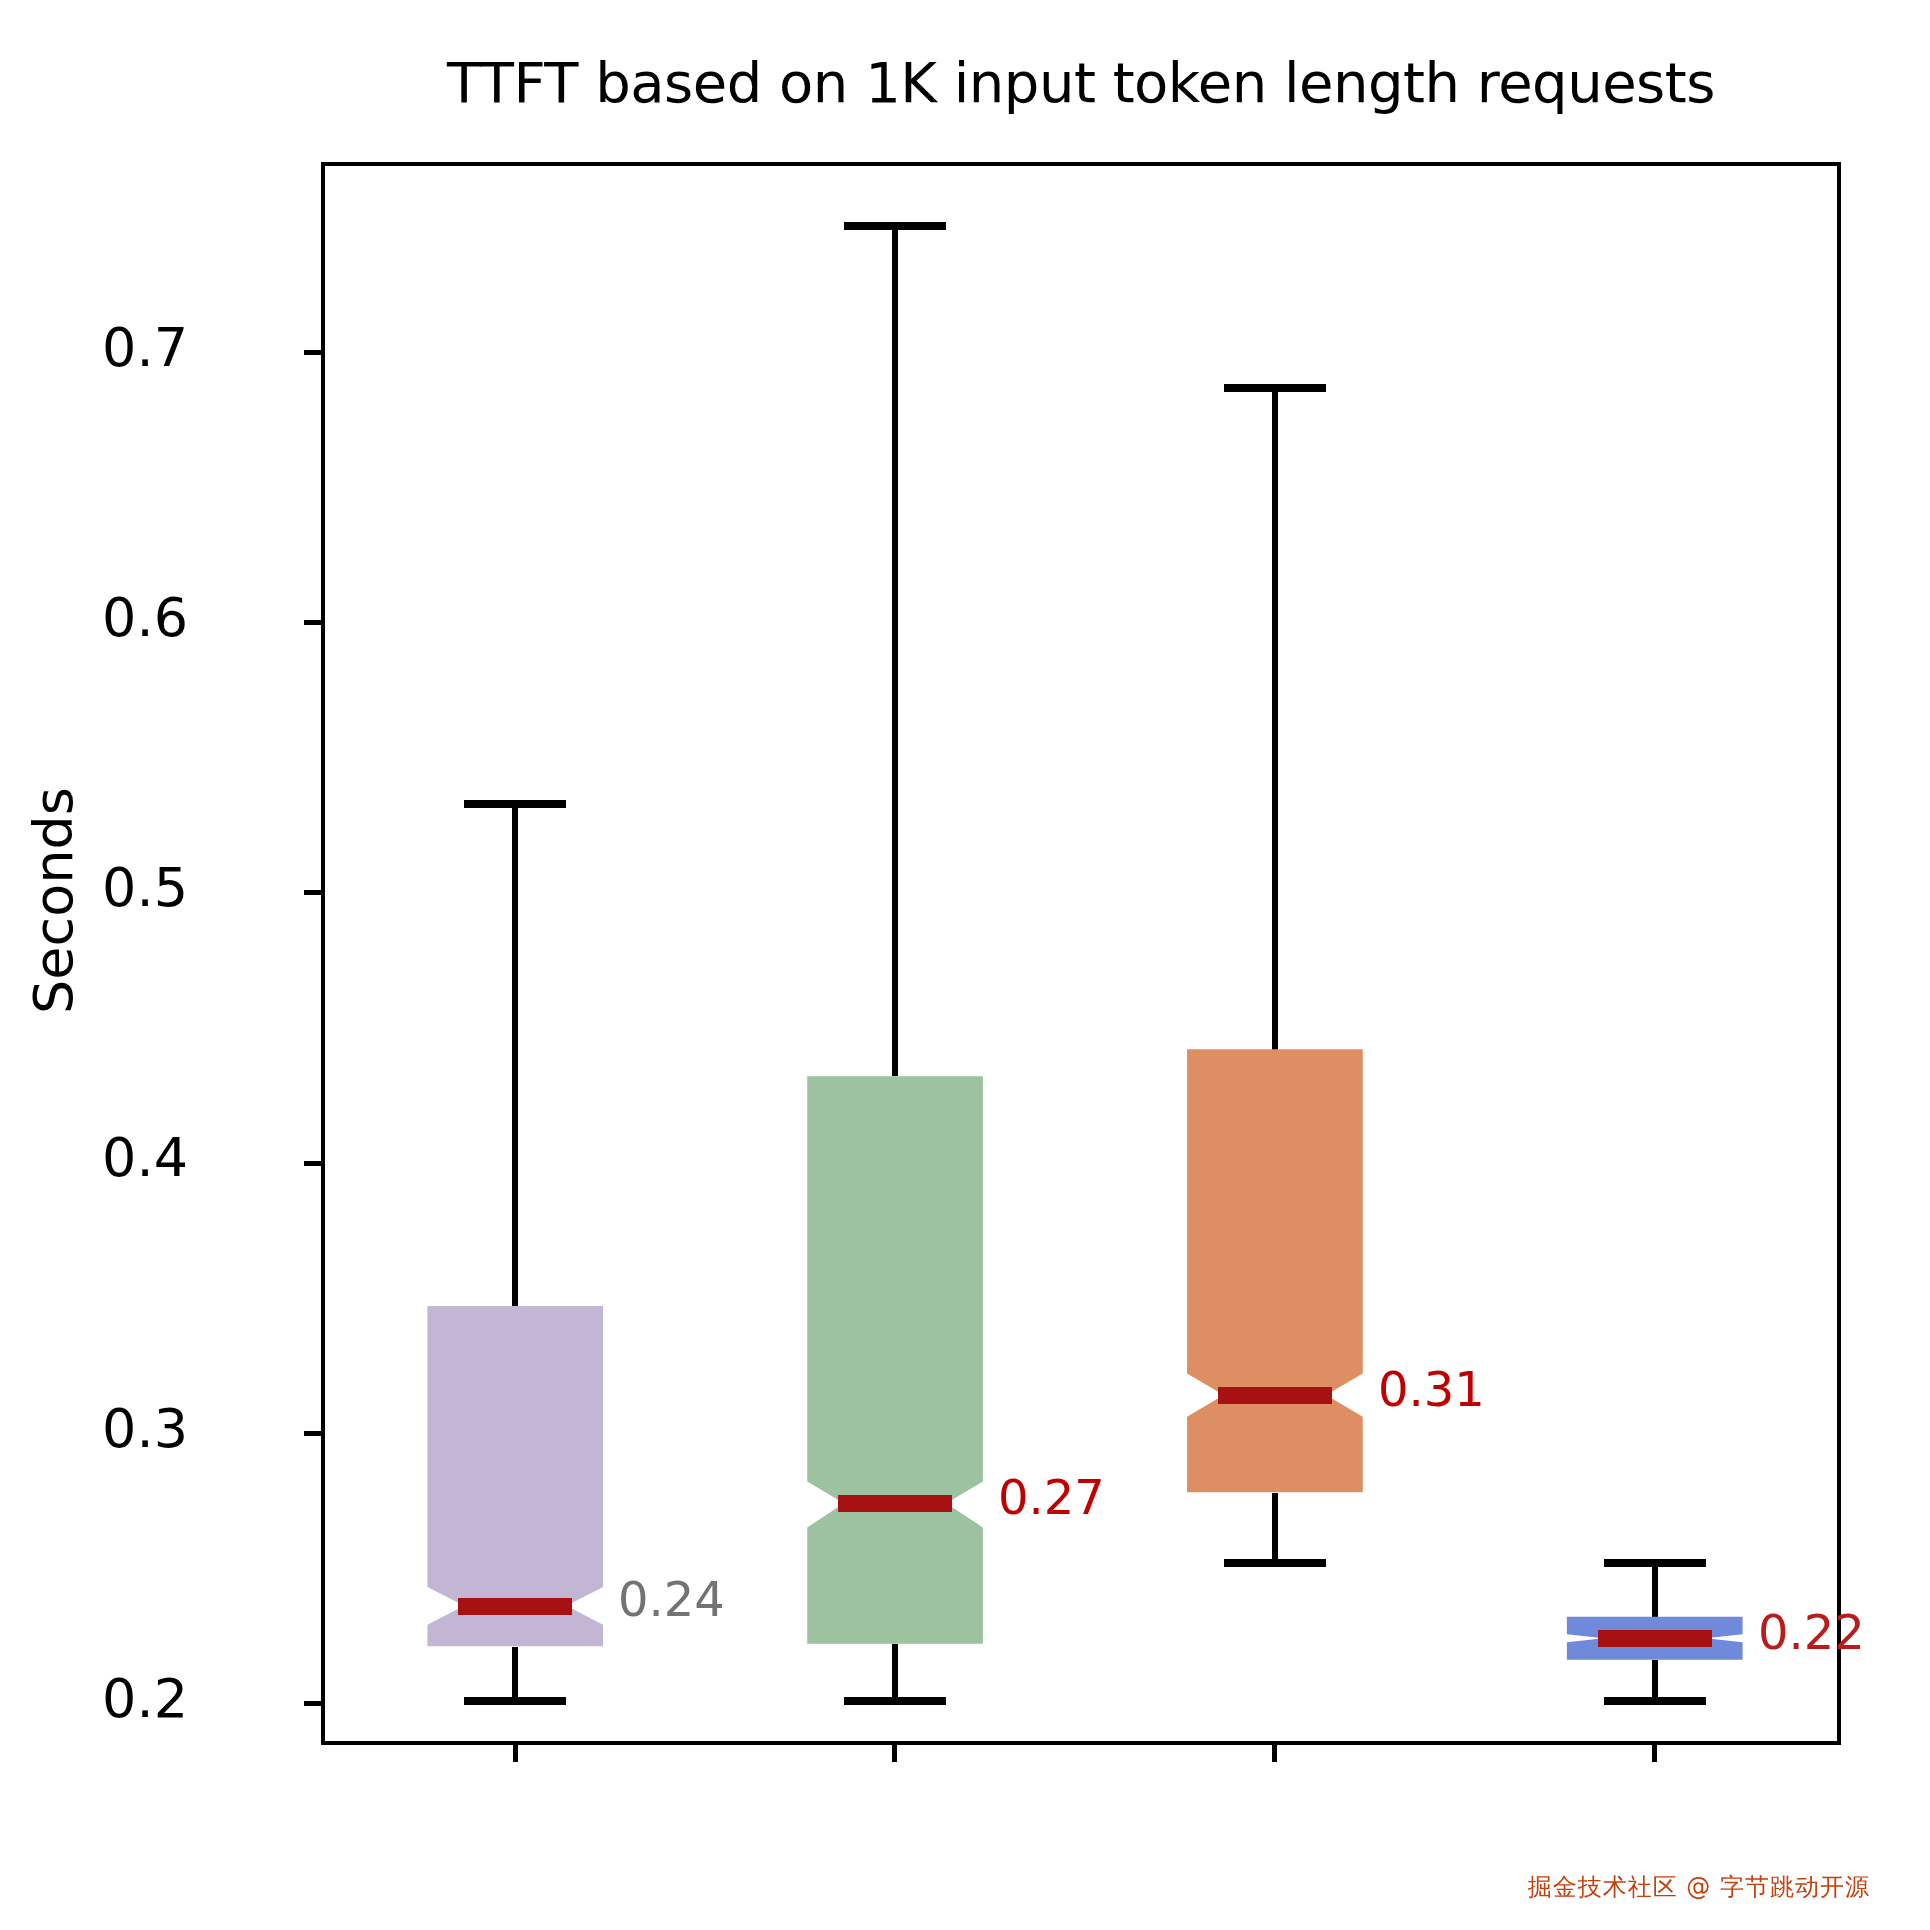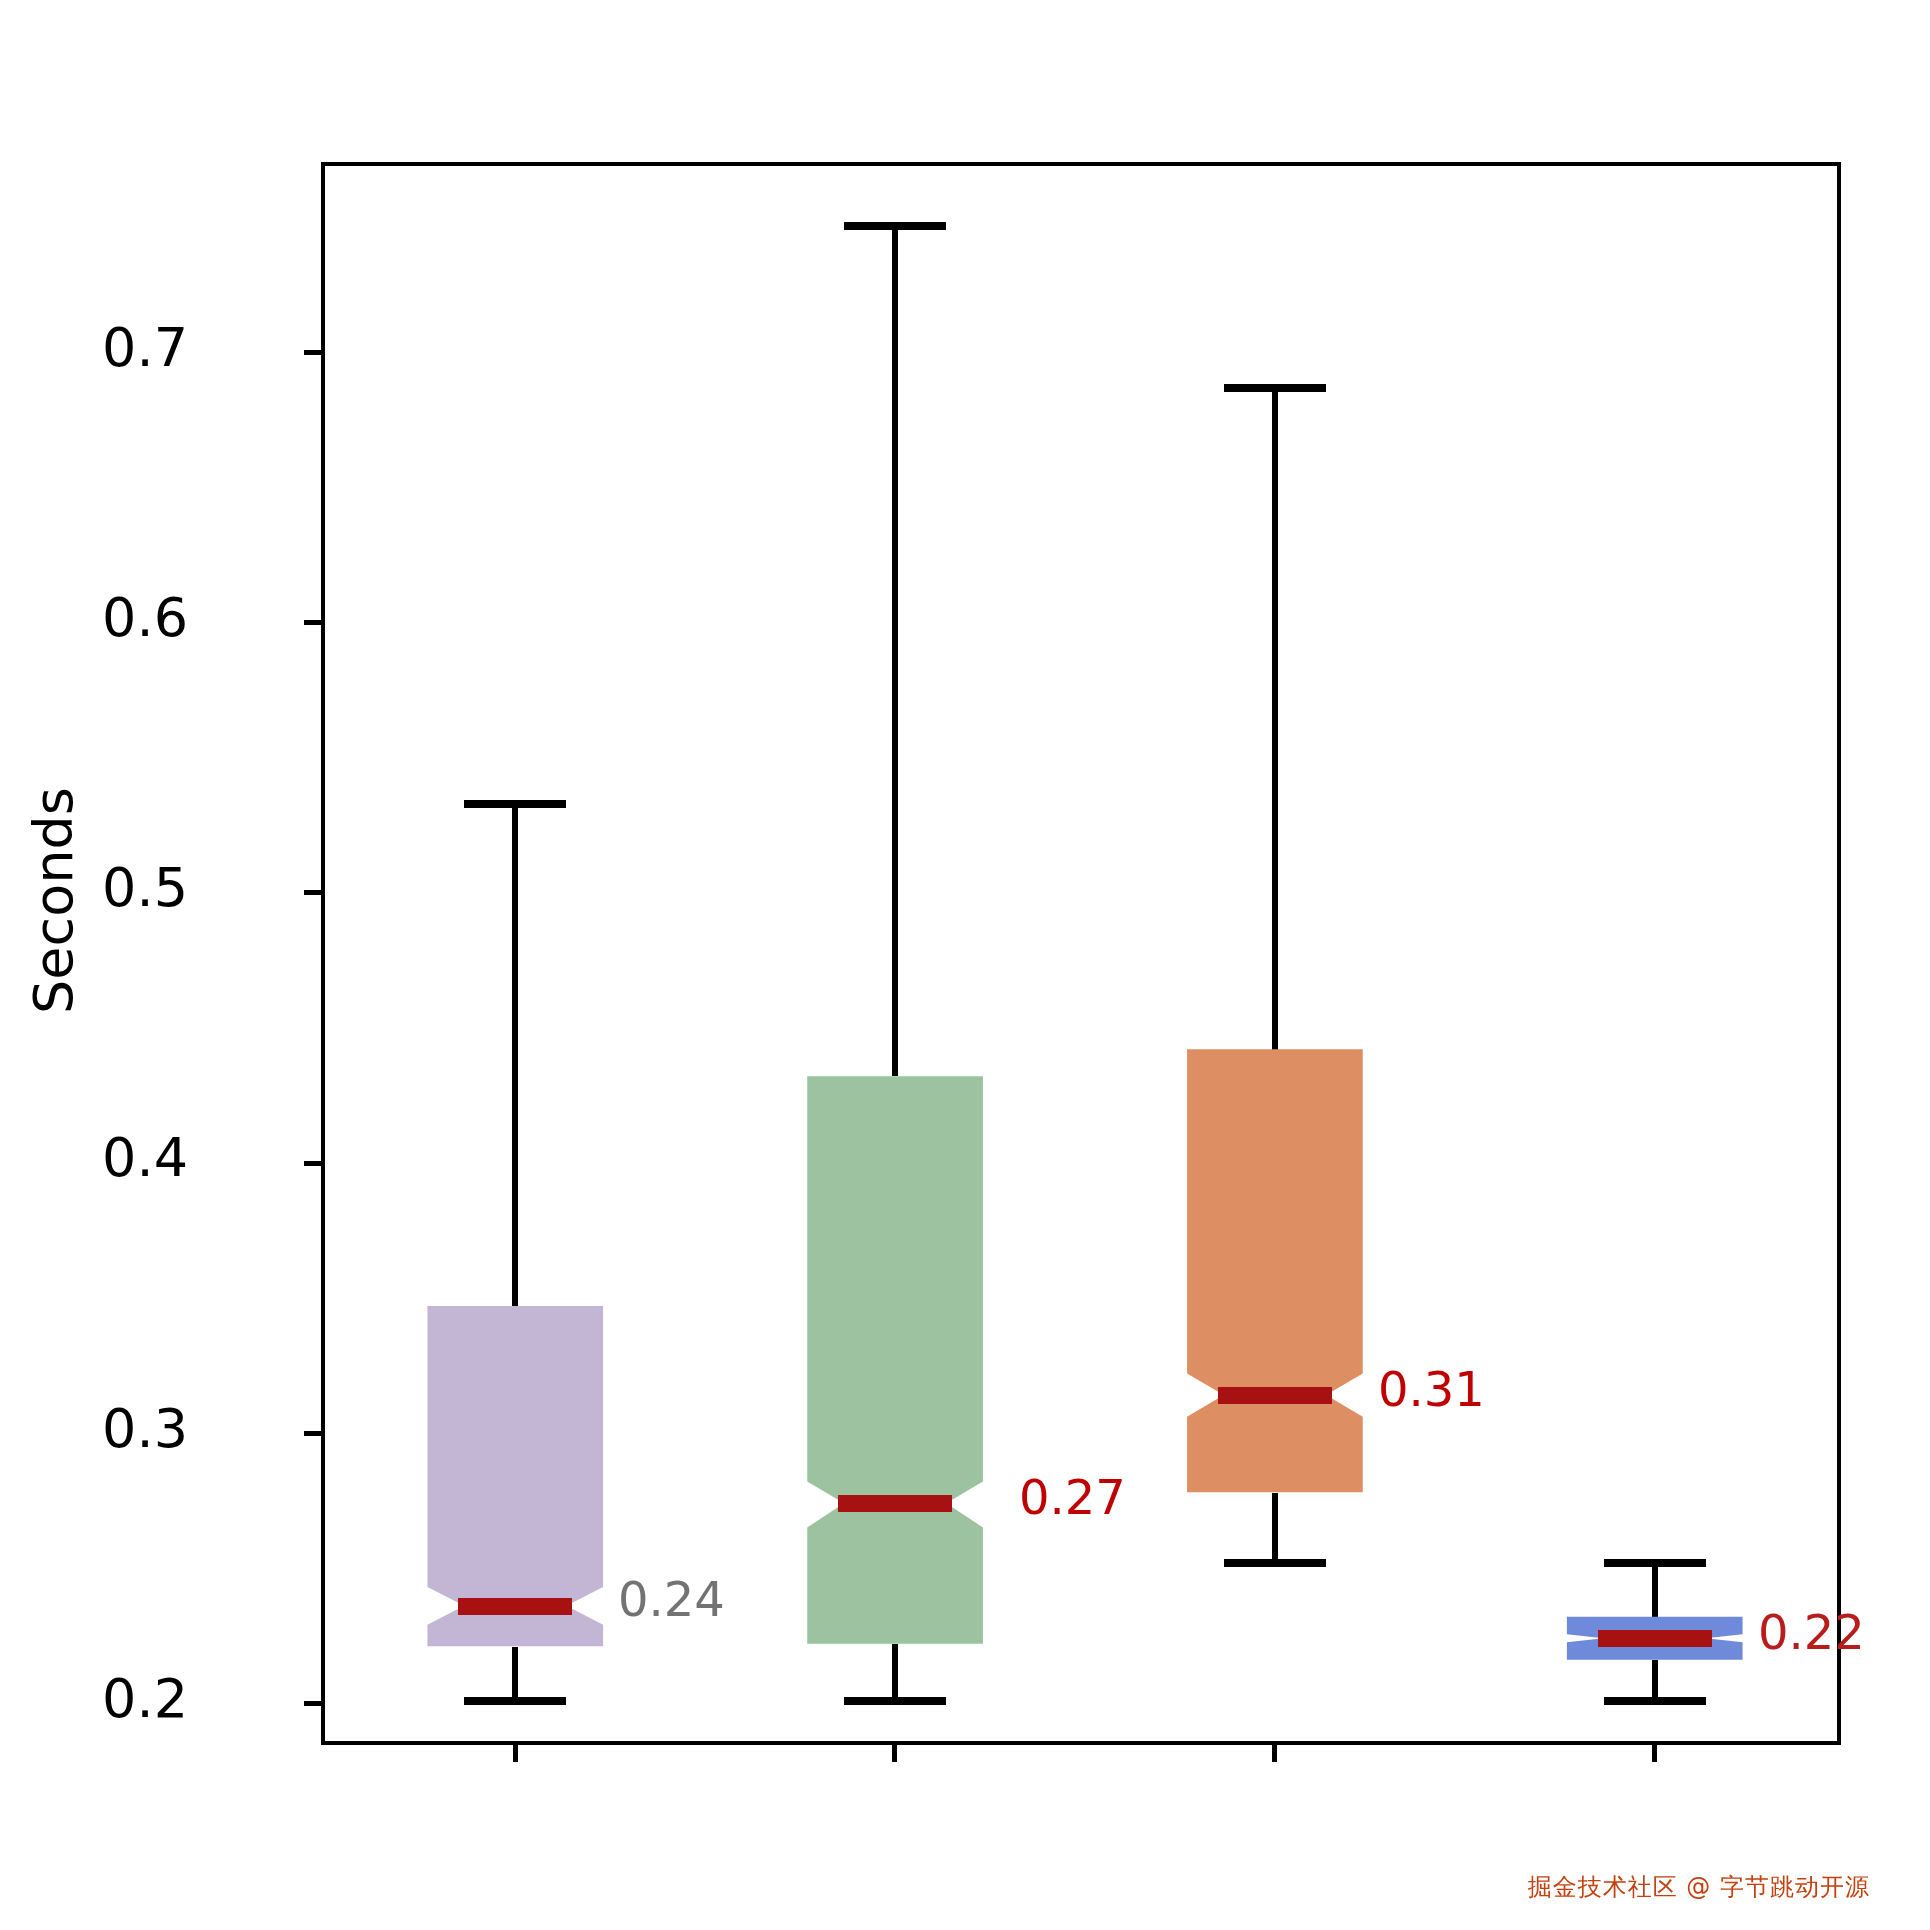--- a/index.html
+++ b/index.html
@@ -92,20 +92,21 @@
     font-family:"DejaVu Sans", sans-serif;
     white-space:nowrap;
     letter-spacing:1px;
   }
 </style>
 </head>
 <body>
 
 <div id="figure">
 
+  <div id="chart-title">TTFT based on 1K input token length requests</div>
 
   <div id="ylabel">Seconds</div>
 
   <div id="plot-area">
     <div id="plot-inner">
         <div class="ytick-line" style="top: 1535px;"></div>
         <div class="ytick-label" style="top: 1501px;">0.2</div>
         <div class="ytick-line" style="top: 1265px;"></div>
         <div class="ytick-label" style="top: 1231px;">0.3</div>
         <div class="ytick-line" style="top: 995px;"></div>
@@ -130,21 +131,21 @@
         <div class="median-bar" style="left: 133px; width: 114px; top: 1432px; background: rgb(168, 17, 17);"></div>
         <div class="median-label" style="left: 293px; top: 1405px; color: #737373;">0.24</div>
         <div class="whisker-v" style="left: 567px; top: 59px; height: 851px;"></div>
         <div class="whisker-v" style="left: 567px; top: 1478px; height: 57px;"></div>
         <div class="whisker-cap" style="left: 519px; top: 56px; width: 102px;"></div>
         <div class="whisker-cap" style="left: 519px; top: 1531px; width: 102px;"></div>
         <svg class="box-body" width="1520" height="1583" style="left: 0px; top: 0px;" viewBox="0 0 1574 1640">
           <polygon points="499.25,943.14 681.25,943.14 681.25,1362.94 643.25,1385.32 681.25,1410.51 681.25,1530.85 499.25,1530.85 499.25,1410.51 537.25,1385.32 499.25,1362.94" fill="#9dc29f" stroke="none"></polygon>
         </svg>
         <div class="median-bar" style="left: 513px; width: 114px; top: 1329px; background: rgb(168, 17, 17);"></div>
-        <div class="median-label" style="left: 673px; top: 1303px; color: rgb(192, 0, 0); margin-left: 21px;">0.27</div>
+        <div class="median-label" style="left: 673px; top: 1303px; color: rgb(192, 0, 0);">0.27</div>
         <div class="whisker-v" style="left: 947px; top: 222px; height: 662px;"></div>
         <div class="whisker-v" style="left: 947px; top: 1327px; height: 70px;"></div>
         <div class="whisker-cap" style="left: 899px; top: 218px; width: 102px;"></div>
         <div class="whisker-cap" style="left: 899px; top: 1393px; width: 102px;"></div>
         <svg class="box-body" width="1520" height="1583" style="left: 0px; top: 0px;" viewBox="0 0 1574 1640">
           <polygon points="892.75,915.15 1074.75,915.15 1074.75,1250.99 1036.75,1273.38 1074.75,1295.77 1074.75,1374.13 892.75,1374.13 892.75,1295.77 930.75,1273.38 892.75,1250.99" fill="#dd8f63" stroke="none"></polygon>
         </svg>
         <div class="median-bar" style="left: 893px; width: 114px; top: 1221px; background: rgb(168, 17, 17);"></div>
         <div class="median-label" style="left: 1053px; top: 1195px; color: rgb(192, 0, 0);">0.31</div>
         <div class="whisker-v" style="left: 1327px; top: 1397px; height: 54px;"></div>

